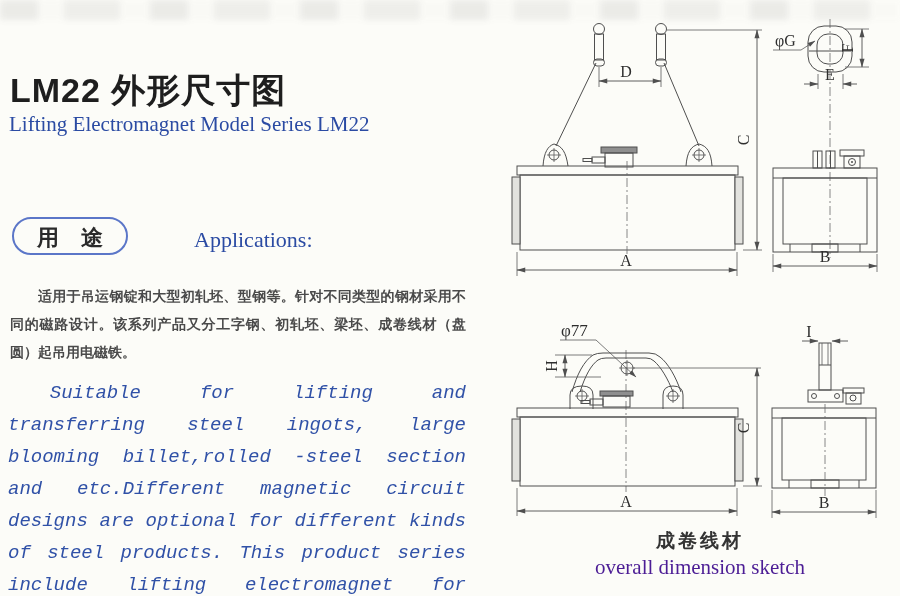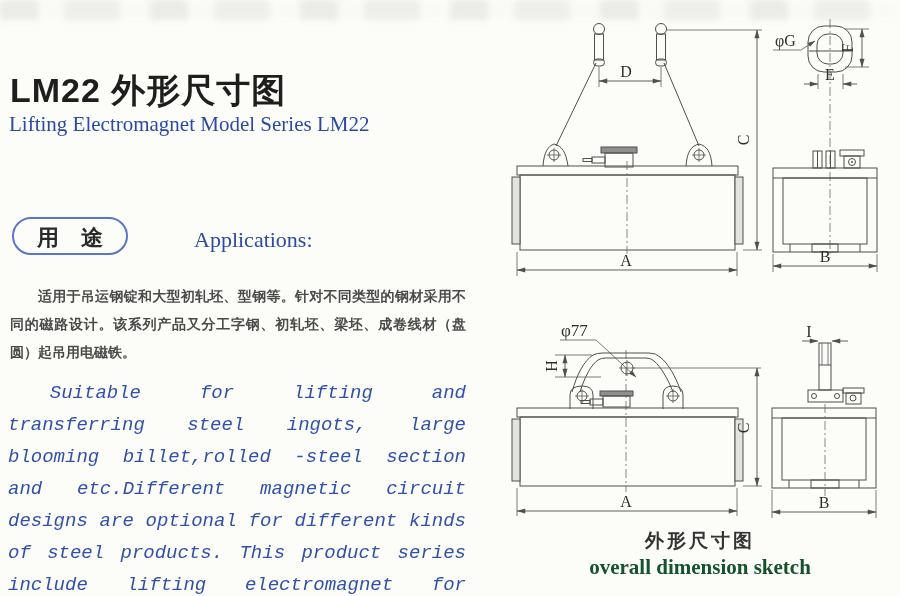--- a/index.html
+++ b/index.html
@@ -39,21 +39,21 @@
     text-align:justify;text-indent:2em;
   }
   .para-en{
     position:absolute;left:8px;top:377px;width:458px;
     font-family:Liberation Mono, monospace;font-style:italic;
     font-size:19px;line-height:32px;color:#3051a7;
     text-align:justify;text-indent:2.2em;
   }
   .caption{position:absolute;left:545px;top:528px;width:310px;text-align:center;}
   .caption-zh{font-size:19px;font-weight:600;letter-spacing:3px;color:#333;}
-  .caption-en{font-family:"Liberation Serif",serif;font-size:21px;color:#14532d;margin-top:1px;font-weight:bold;}
+  .caption-en{font-family:"Liberation Serif",serif;font-size:21px;color:#4c1d95;margin-top:1px;}
   .drw{position:absolute;}
   .drw .ln{stroke:#4f4f4f;stroke-width:1;fill:none;}
   .drw .thin{stroke:#5a5a5a;stroke-width:.8;fill:none;}
   .drw .dim{stroke:#4f4f4f;stroke-width:.9;fill:none;}
   .drw .cl{stroke:#6a6a6a;stroke-width:.8;fill:none;stroke-dasharray:9 3 2 3;}
   .drw .strip{fill:#e2e2de;stroke:#4f4f4f;stroke-width:1;}
   .drw .cap{fill:#8f8f8f;stroke:#4f4f4f;stroke-width:1;}
   .drw text{font-family:"Liberation Serif",serif;font-size:16px;fill:#2e2e2e;}
 </style>
 </head>
@@ -283,17 +283,17 @@
       <line class="cl" x1="825" y1="404" x2="825" y2="496"></line>
     </g>
 
     <line class="thin" x1="772" y1="490" x2="772" y2="518"></line>
     <line class="thin" x1="876" y1="490" x2="876" y2="518"></line>
     <line class="dim" x1="772" y1="512" x2="876" y2="512" marker-start="url(#ar4)" marker-end="url(#ar4)"></line>
     <text x="824" y="508" text-anchor="middle">B</text>
   </svg>
 
   <div class="caption">
-    <div class="caption-zh">外形尺寸图</div>
+    <div class="caption-zh">成卷线材</div>
     <div class="caption-en">overall dimension sketch</div>
   </div>
 
 </div>
 
 </body></html>

